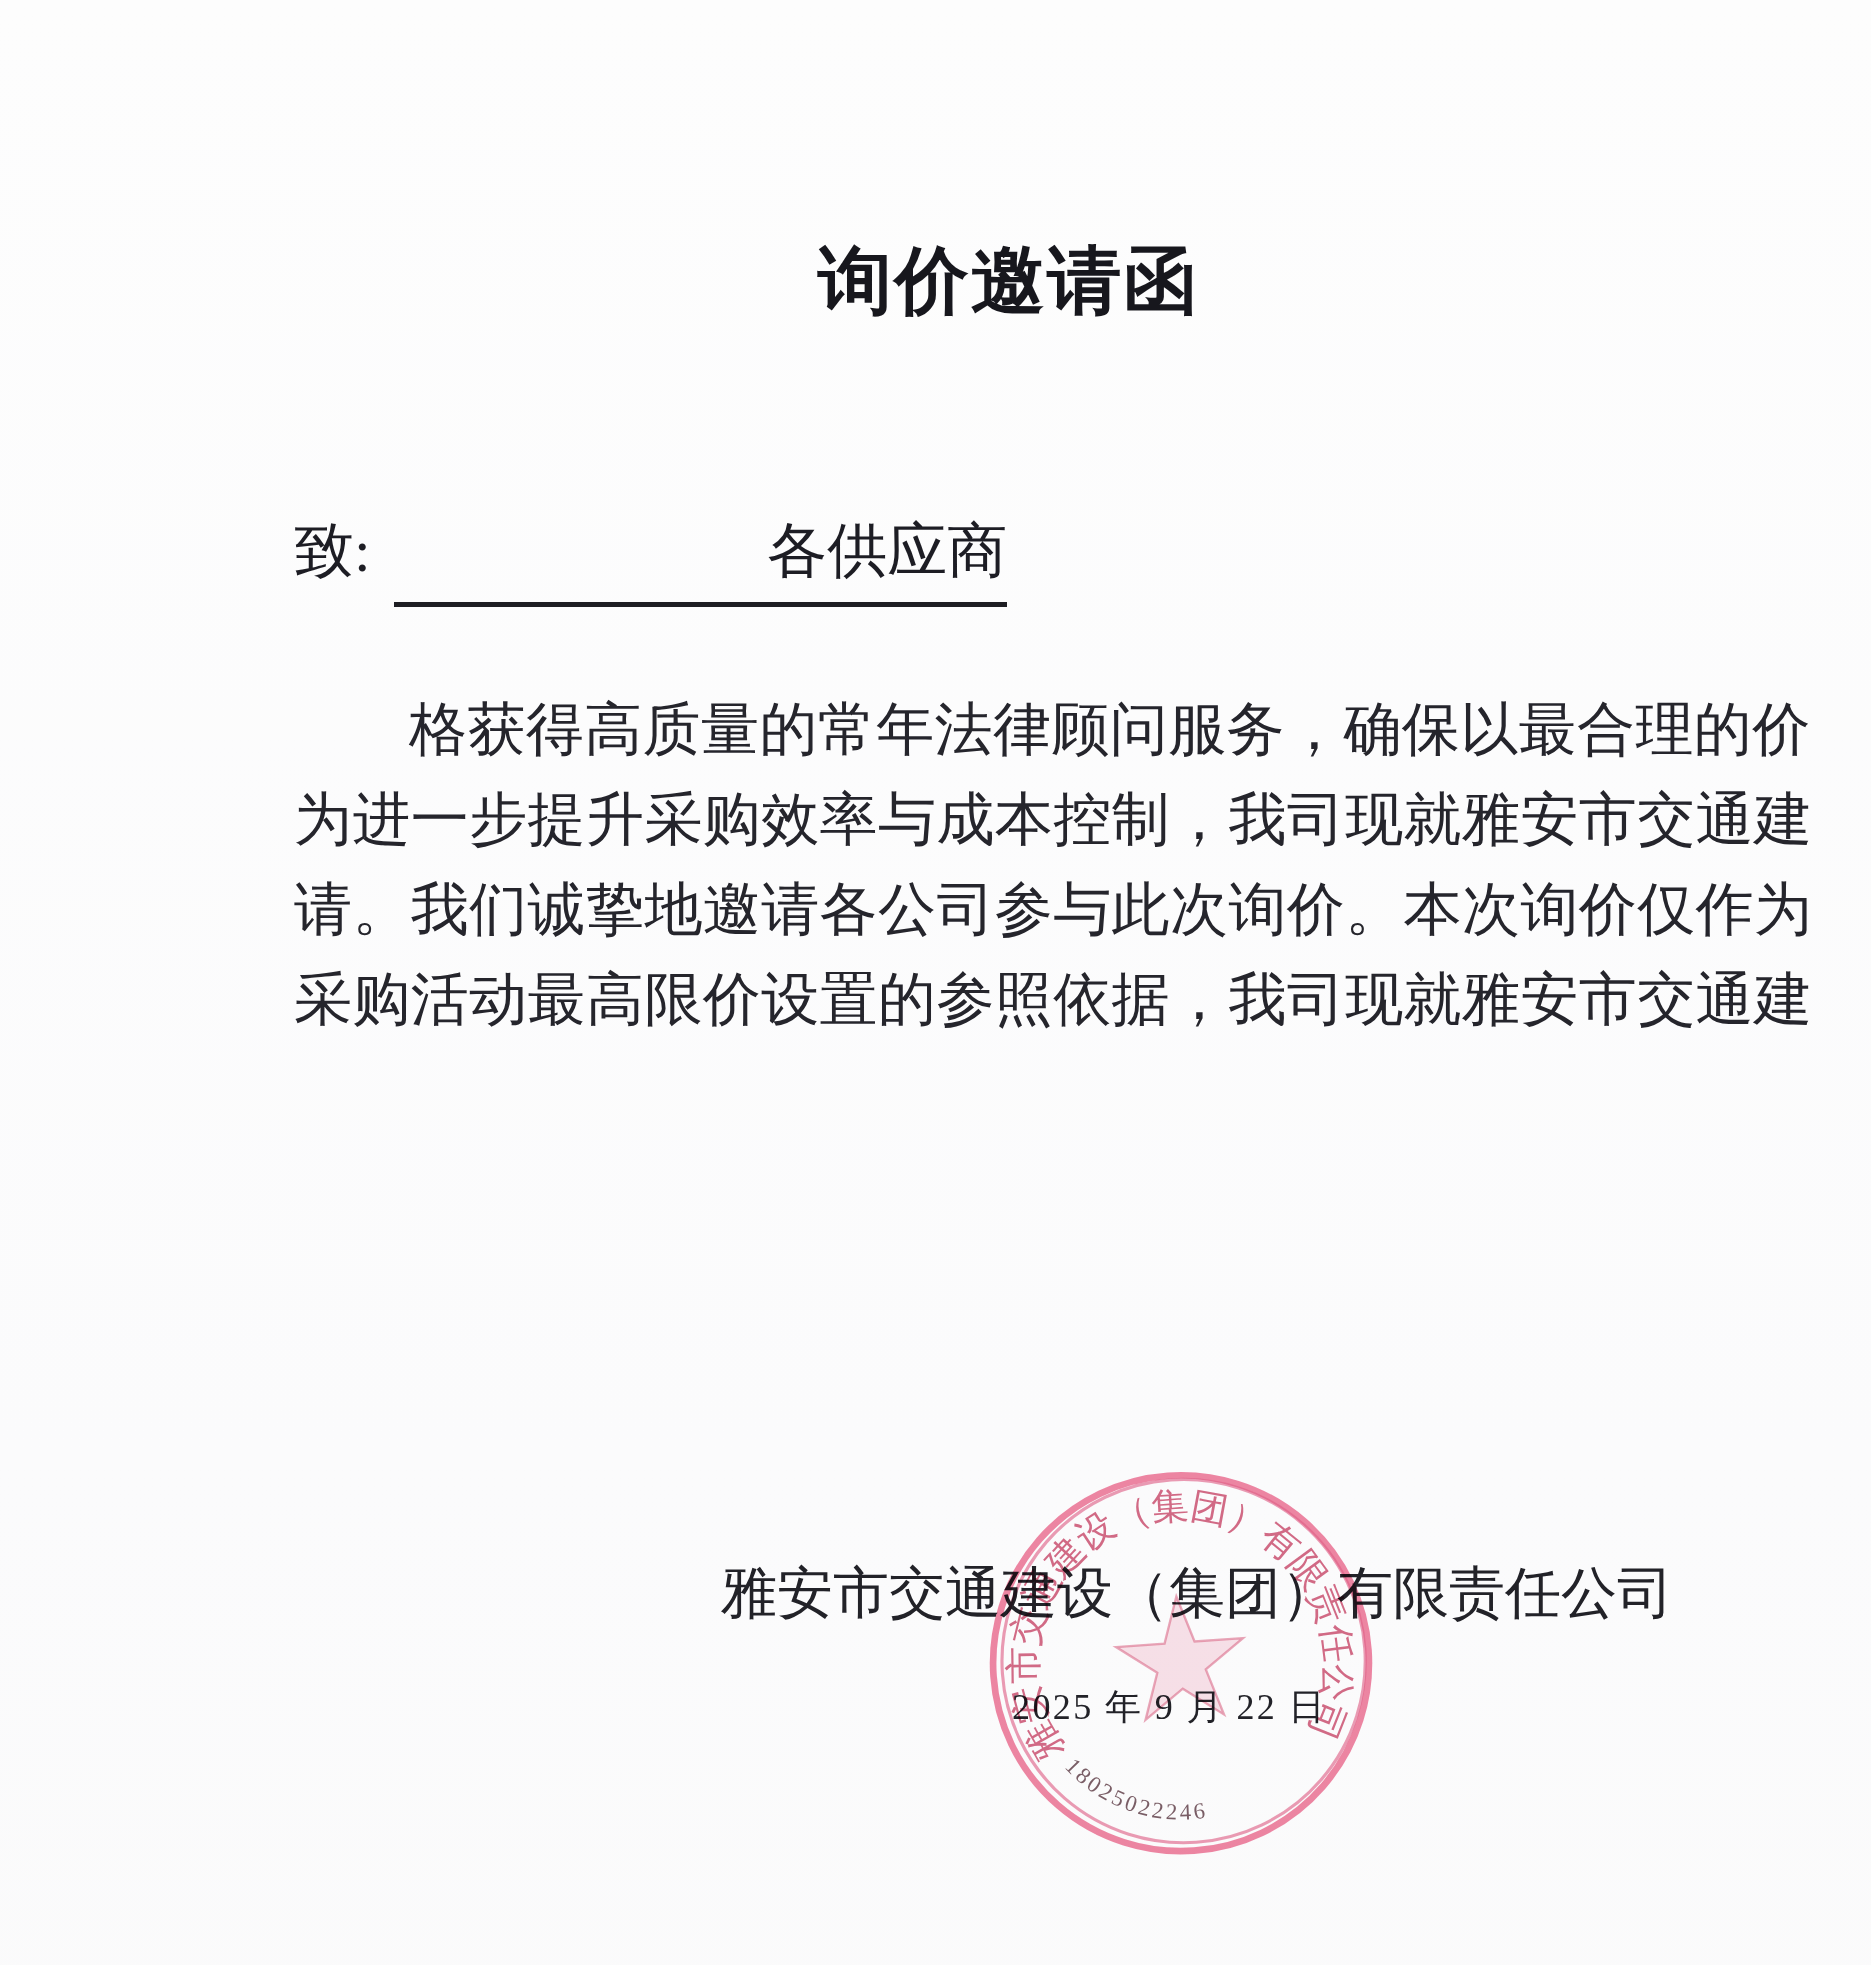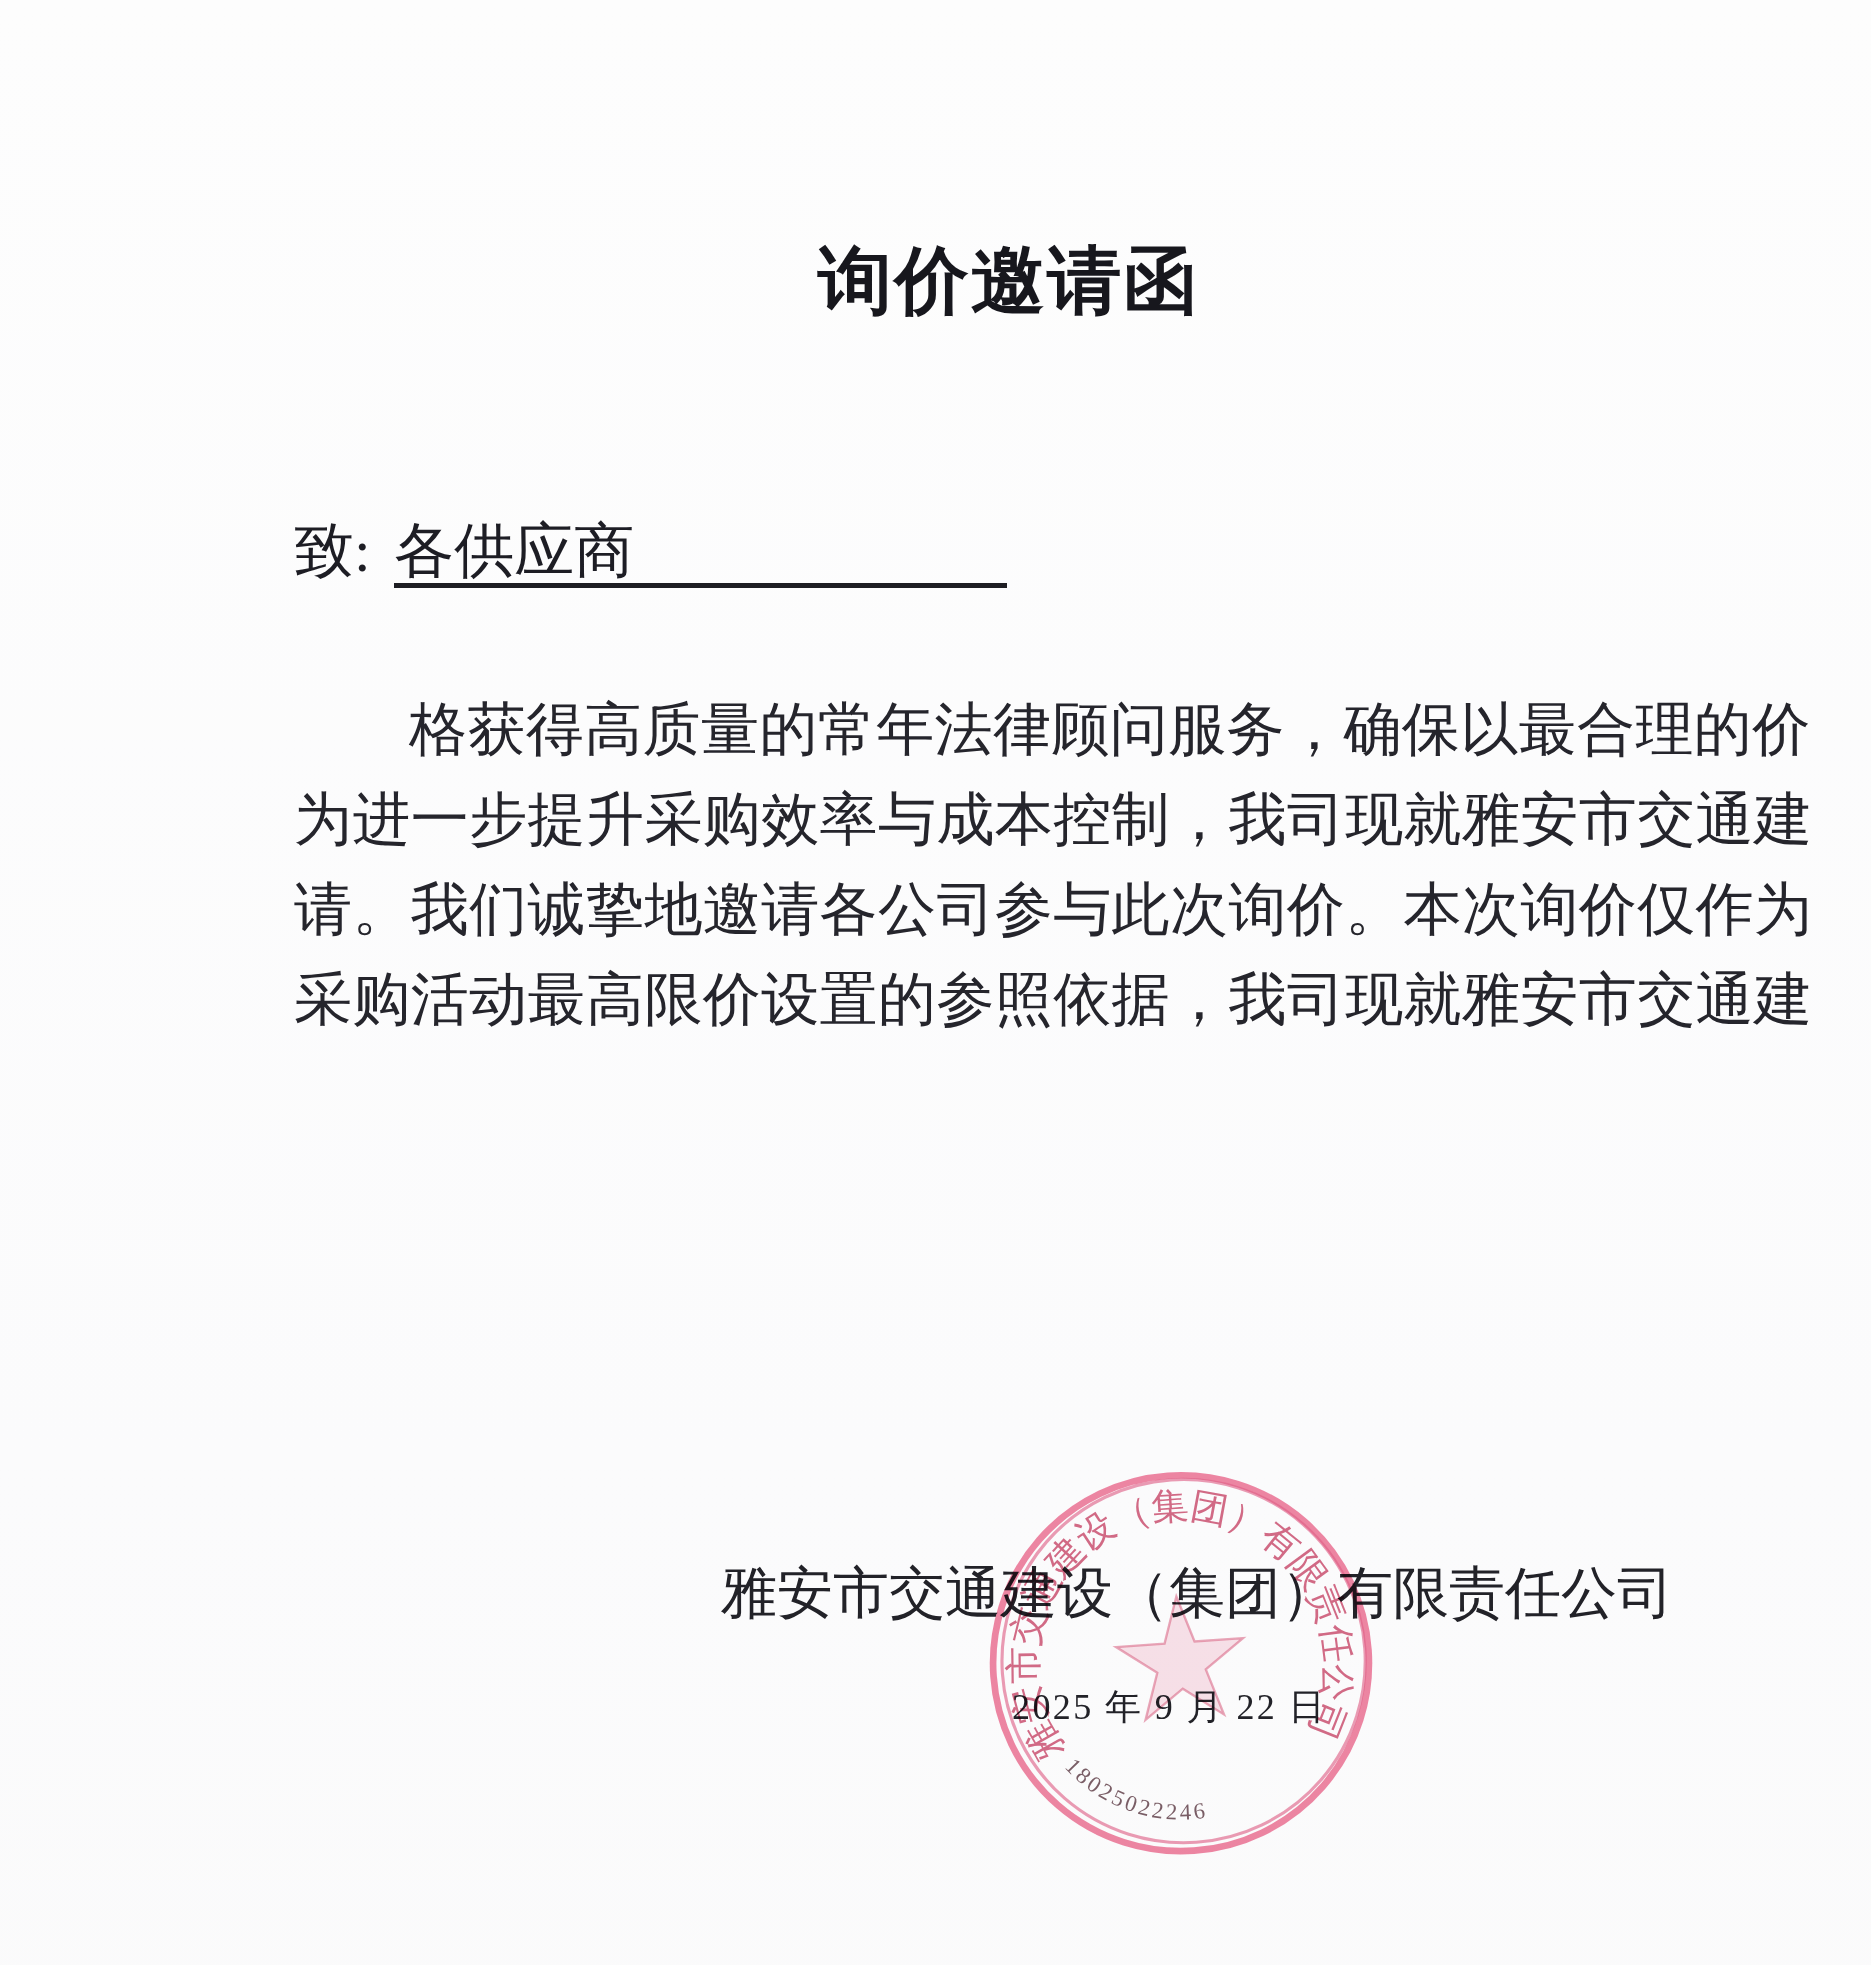--- a/index.html
+++ b/index.html
@@ -34,23 +34,23 @@
     top: 520px;
     font-size: 60px;
     line-height: 63px;
     white-space: nowrap;
   }
   .salutation-label { display: inline-block; color: #1d1d24; }
   .salutation-line {
     display: inline-block;
     min-width: 613px;
     margin-left: 23.6px;
-    text-align: left;
+    text-align: right;
     border-bottom: 5.1px solid #1e1e23;
-    padding-bottom: 0;
+    padding-bottom: 19px;
     color: #1d1d24;
     font-family: Liberation Serif, serif;
   }
   .body-block {
     position: absolute;
     left: 294px;
     top: 685px;
     font-size: 58px;
     color: #25252c;
   }

